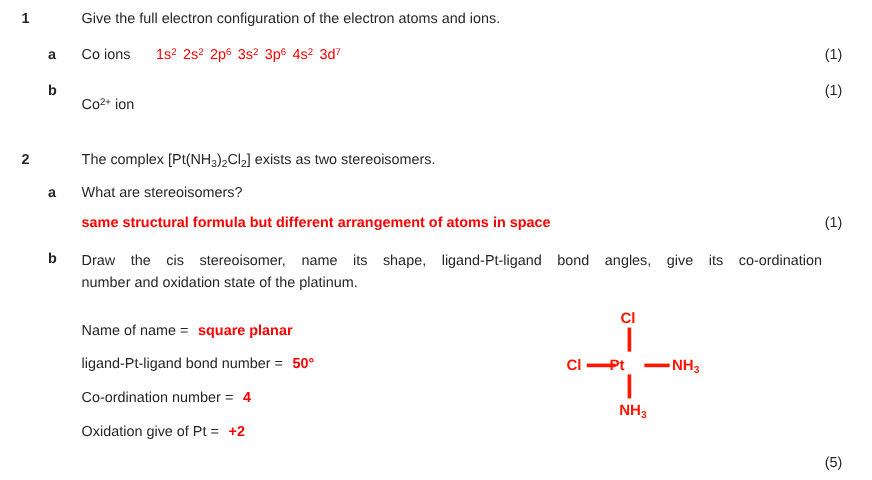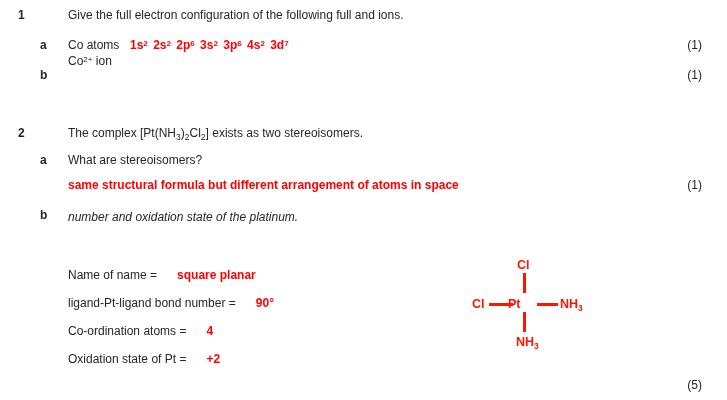--- a/index.html
+++ b/index.html
@@ -7,75 +7,76 @@
     position:relative; width:727px; height:400px;
     background:var(--page_bg,#ffffff);
     font-family:"Liberation Sans","DejaVu Sans",sans-serif;
     font-size:12px; color:var(--ink,#262626);
     overflow:hidden;
   }
   .abs { position:absolute; line-height:14px; white-space:nowrap; }
   .qnum { left:18px; font-weight:bold; }
   .plabel { left:40px; font-weight:bold; }
   .qtext { left:68px; }
-  .cfg { left:130px; color:var(--answer_red,#ff0000); font-weight:bold; word-spacing:2px; }
+  .cfg { left:130px; color:var(--answer_red,#ff0000); font-weight:normal; word-spacing:2px; }
   .red { color:var(--answer_red,#ff0000); font-weight:bold; }
   .marks { right:25px; }
   sup { font-size:8px; vertical-align:3.5px; line-height:0; }
   sub { font-size:8.5px; vertical-align:-2.5px; line-height:0; }
   .para { left:68px; width:617px; white-space:normal; }
   .jline { text-align:justify; text-align-last:justify; line-height:18px; }
-  .pline { line-height:18px;font-style:italic; }
+  .pline { line-height:18px; }
   .field { left:68px; }
-  .field .ans { margin-left:20px; }
+  .field .ans { margin-left:8px; }
   
   .dlabel { position:absolute; color:var(--diagram_red,#ff1500); font-weight:bold; font-size:12.5px; line-height:14px; white-space:nowrap; }
   .bond { position:absolute; background:var(--diagram_red,#ff1500); }
 </style>
 </head>
 <body>
 
 <div class="page">
 
   <span class="abs qnum" style="top:8px">1</span>
-  <span class="abs qtext" style="top:8px">Give the full electron configuration of the following full and ions.</span>
+  <span class="abs qtext" style="top:8px">Give the full electron configuration of the electron atoms and ions.</span>
 
   <span class="abs plabel" style="top:38px">a</span>
-  <span class="abs qtext" style="top:38px">Co atoms</span>
+  <span class="abs qtext" style="top:38px">Co ions</span>
   <span class="abs cfg" style="top:38px">1s<sup>2</sup> 2s<sup>2</sup> 2p<sup>6</sup> 3s<sup>2</sup> 3p<sup>6</sup> 4s<sup>2</sup> 3d<sup>7</sup></span>
   <span class="abs marks" style="top:38px">(1)</span>
 
   <span class="abs plabel" style="top:68px">b</span>
-  <span class="abs qtext" style="top:54px">Co<sup>2+</sup> ion</span>
+  <span class="abs qtext" style="top:80px">Co<sup>2+</sup> ion</span>
   <span class="abs marks" style="top:68px">(1)</span>
 
   <span class="abs qnum" style="top:126px">2</span>
   <span class="abs qtext" style="top:126px">The complex [Pt(NH<sub>3</sub>)<sub>2</sub>Cl<sub>2</sub>] exists as two stereoisomers.</span>
 
   <span class="abs plabel" style="top:153px">a</span>
   <span class="abs qtext" style="top:153px">What are stereoisomers?</span>
   <span class="abs qtext red" style="top:178px">same structural formula but different arrangement of atoms in space</span>
   <span class="abs marks" style="top:178px">(1)</span>
 
   <span class="abs plabel" style="top:208px">b</span>
   <div class="abs para" style="top:208px">
+    <div class="jline">Draw the cis stereoisomer, name its shape, ligand-Pt-ligand bond angles, give its co-ordination</div>
     <div class="pline">number and oxidation state of the platinum.</div>
   </div>
 
   <span class="abs field" style="top:268px">
     <span>Name of name =</span><span class="ans red">square planar</span>
   </span>
   <span class="abs field" style="top:296px">
-    <span>ligand-Pt-ligand bond number =</span><span class="ans red">90°</span>
+    <span>ligand-Pt-ligand bond number =</span><span class="ans red">50°</span>
   </span>
   <span class="abs field" style="top:324px">
-    <span>Co-ordination atoms =</span><span class="ans red">4</span>
+    <span>Co-ordination number =</span><span class="ans red">4</span>
   </span>
   <span class="abs field" style="top:352px">
-    <span>Oxidation state of Pt =</span><span class="ans red">+2</span>
+    <span>Oxidation give of Pt =</span><span class="ans red">+2</span>
   </span>
 
   <div>
     <span class="dlabel" style="left:517px; top:258px;">Cl</span>
     <span class="dlabel" style="left:472px; top:297px;">Cl</span>
     <span class="dlabel" style="left:508px; top:297px;">Pt</span>
     <span class="dlabel" style="left:560px; top:297px;">NH<sub>3</sub></span>
     <span class="dlabel" style="left:516px; top:335px;">NH<sub>3</sub></span>
     <div class="bond" style="left:523px; top:273px; width:2.5px; height:20px;"></div>
     <div class="bond" style="left:489px; top:303px; width:24px;  height:2.5px;"></div>

